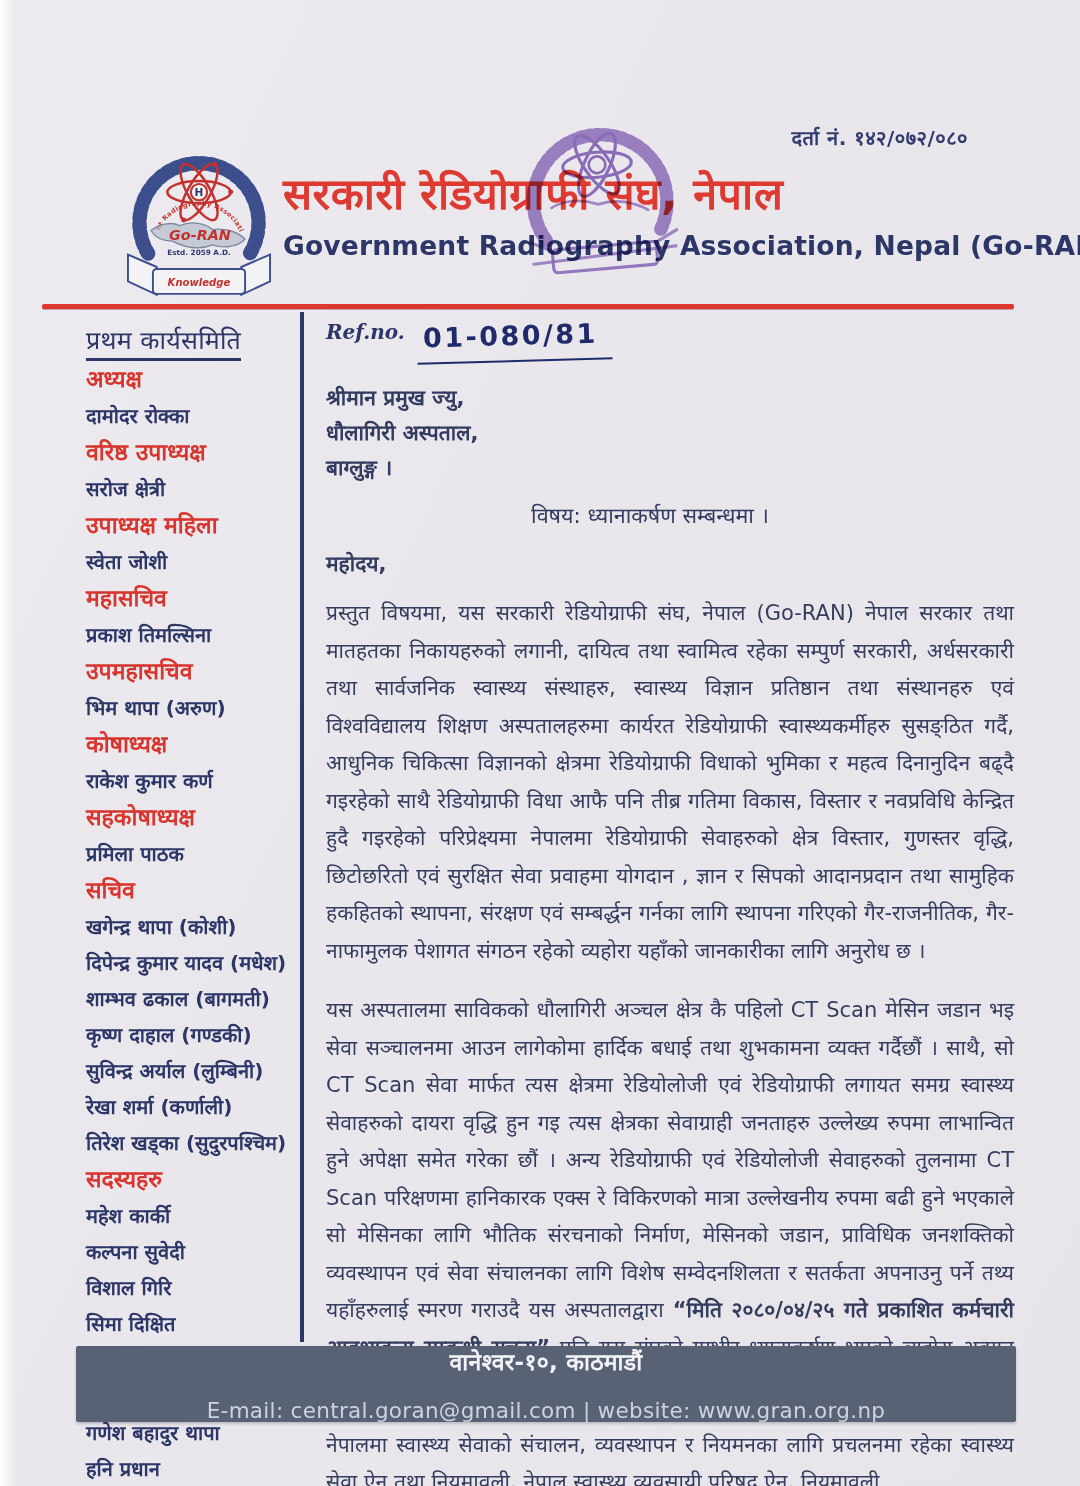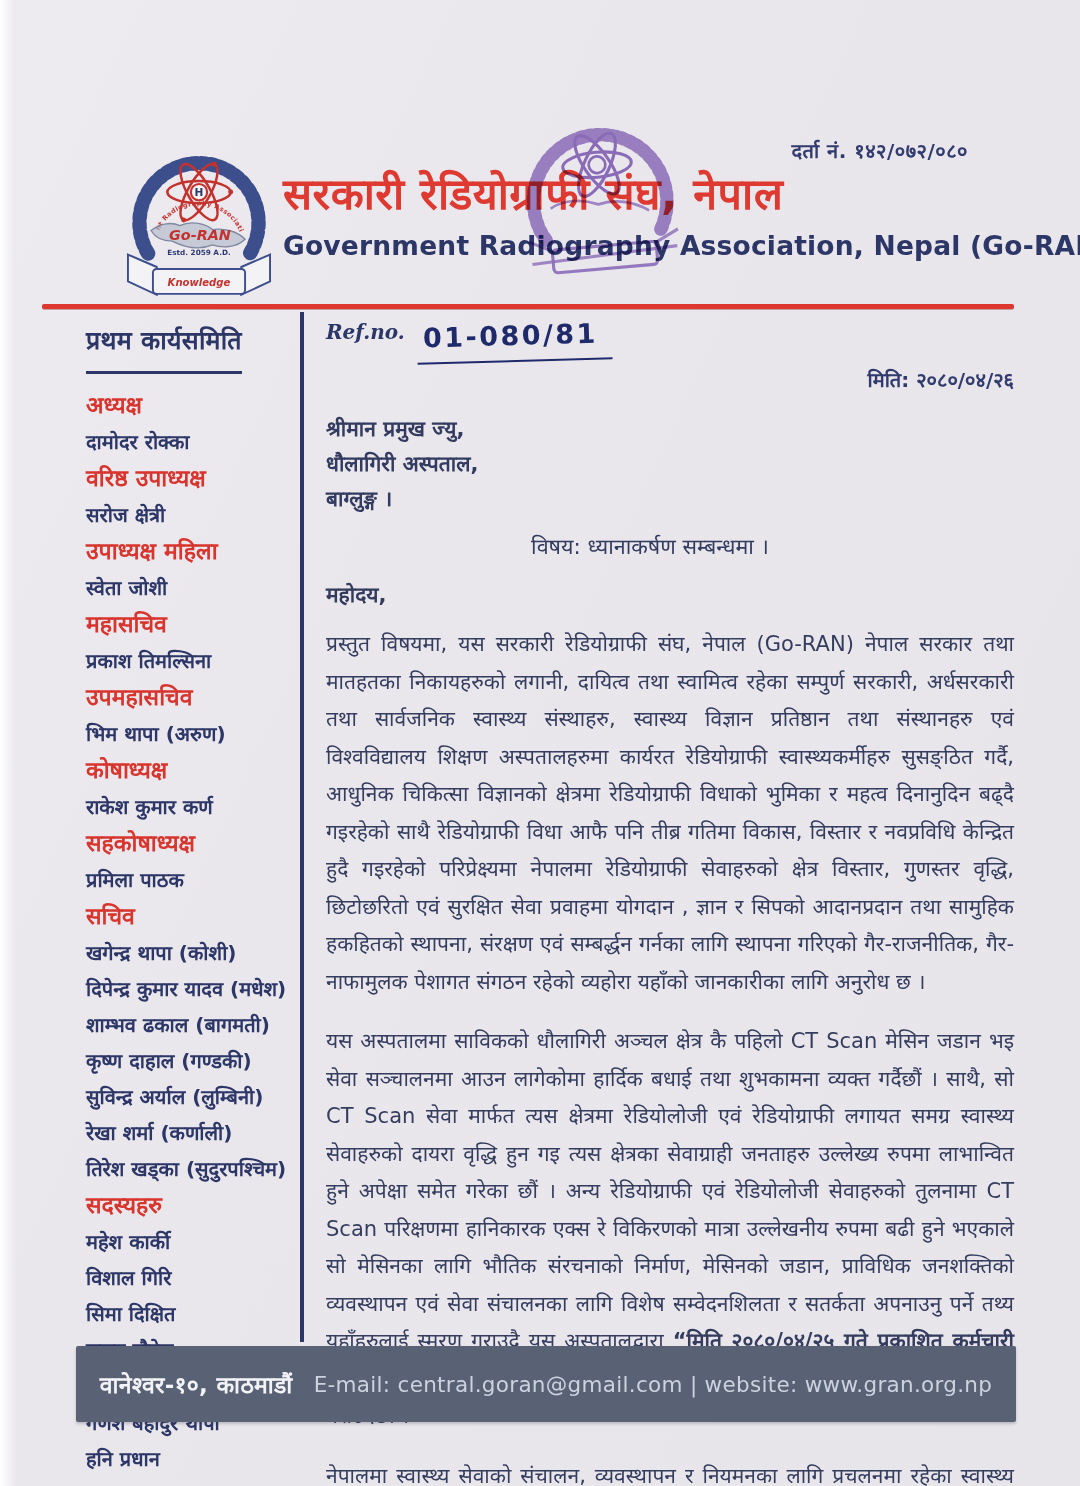--- a/index.html
+++ b/index.html
@@ -11,21 +11,21 @@
   .paper{
     position:absolute;inset:0;
     background:linear-gradient(115deg,#edebef 0%,#e9e7ec 40%,#e7e5ea 100%);
   }
   .edge-strip{
     position:absolute;left:0;top:0;bottom:0;width:16px;
     background:linear-gradient(90deg,#ffffff 0%,#f3f2f4 55%,#e9e7ec 100%);
   }
   
   .reg-no{
-    position:absolute;top:137px;right:112px;
+    position:absolute;top:124px;right:112px;
     font-size:20px;font-weight:600;color:#323b6e;letter-spacing:.5px;
   }
   .logo{position:absolute;left:103px;top:131px;width:192px;height:176px;}
   .titles{position:absolute;left:283px;top:168px;width:660px;}
   .title-np{
     margin:0;font-size:43px;line-height:52px;font-weight:800;
     color:#de3a31;letter-spacing:.5px;white-space:nowrap;
   }
   .title-en{
     margin:10px 0 0 0;font-size:26.5px;line-height:32px;font-weight:700;
@@ -37,22 +37,22 @@
     pointer-events:none;
   }
   .red-rule{
     position:absolute;left:42px;right:66px;top:304px;height:5px;
     background:#dd372f;border-radius:2px;
     box-shadow:0 1px 0 rgba(120,30,30,.35);
   }
   
   .sidebar{position:absolute;left:86px;top:322px;width:216px;}
   .sidebar-title{
-    display:inline-block;font-size:25px;font-weight:700;color:#2c3667;
-    border-bottom:3px solid #2c3667;padding-bottom:15px;margin-bottom:13px;
+    display:inline-block;font-size:25px;font-weight:400;color:#2c3667;
+    border-bottom:3px solid #2c3667;padding-bottom:2px;margin-bottom:0;
     letter-spacing:.3px;
   }
   .sidebar ul{list-style:none;margin:0;padding:0;}
   .sidebar li{white-space:nowrap;}
   .sidebar li.role{
     color:#d8352e;font-size:23px;font-weight:800;line-height:37px;
   }
   .sidebar li.name{
     color:#2c3667;font-size:20px;font-weight:600;line-height:36px;
   }
@@ -82,21 +82,21 @@
   .salutation{font-size:21px;font-weight:600;margin-bottom:18px;}
   .para{
     margin:0 0 22px 0;font-size:21px;line-height:37.5px;
     text-align:justify;font-weight:500;color:#353d5f;
   }
   .para .bold{font-weight:800;}
   
   .footer{
     position:absolute;left:76px;right:64px;top:1346px;height:76px;
     background:#596174;border-radius:2px;
-    display:flex;flex-direction:row;align-items:center;justify-content:center;
+    display:flex;flex-direction:column;align-items:center;justify-content:center;
     gap:21px;box-shadow:0 2px 3px rgba(60,60,80,.25);
   }
   .footer-address{font-size:23px;font-weight:700;color:#f2f3f7;letter-spacing:.3px;}
   .footer-contact{font-size:21.5px;font-weight:400;color:#ccd3df;letter-spacing:.3px;}
 </style>
 </head>
 <body>
 
 <div class="paper">
   <div class="edge-strip"></div>
@@ -202,20 +202,21 @@
         <li class="name">सुविन्द्र अर्याल (लुम्बिनी)</li>
 
         <li class="name">रेखा शर्मा (कर्णाली)</li>
 
         <li class="name">तिरेश खड्का (सुदुरपश्चिम)</li>
 
         <li class="role">सदस्यहरु</li>
 
         <li class="name">महेश कार्की</li>
 
+        <li class="name">कल्पना सुवेदी</li>
 
         <li class="name">विशाल गिरि</li>
 
         <li class="name">सिमा दिक्षित</li>
 
         <li class="name">सुजन पौडेल</li>
 
         <li class="role">सल्लाहकार</li>
 
         <li class="name">गणेश बहादुर थापा</li>
@@ -225,21 +226,20 @@
       </ul>
   </aside>
 
   <div class="divider"></div>
 
   <main class="main">
     <div class="ref-row">
       <span class="ref-label">Ref.no.</span>
       <span class="ref-value">01-080/81</span>
     </div>
-    <div class="date-line">मिति: २०८०/०४/२६</div>
     <div class="address">
 
         <div>श्रीमान प्रमुख ज्यु,</div>
 
         <div>धौलागिरी अस्पताल,</div>
 
         <div>बाग्लुङ्ग ।</div>
       </div>
     <div class="subject">विषय: ध्यानाकर्षण सम्बन्धमा ।</div>
     <div class="salutation">महोदय,</div>

